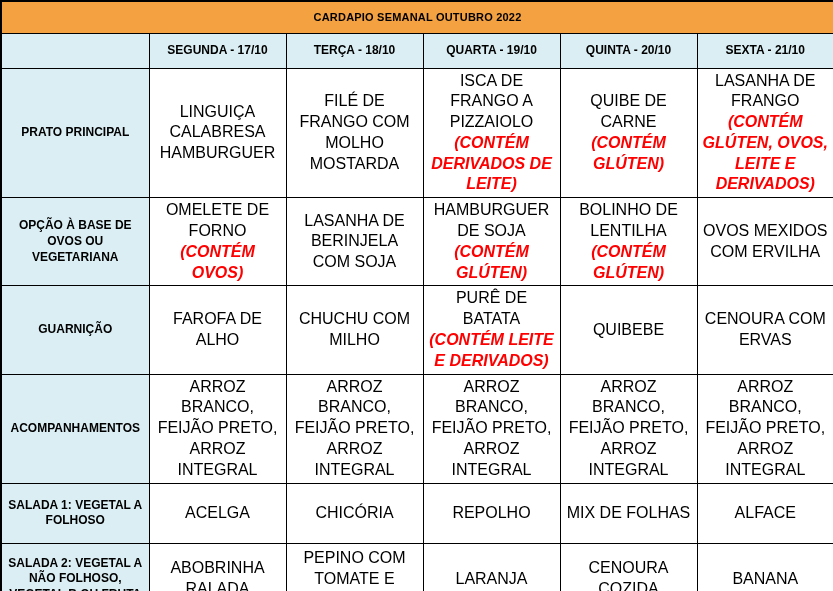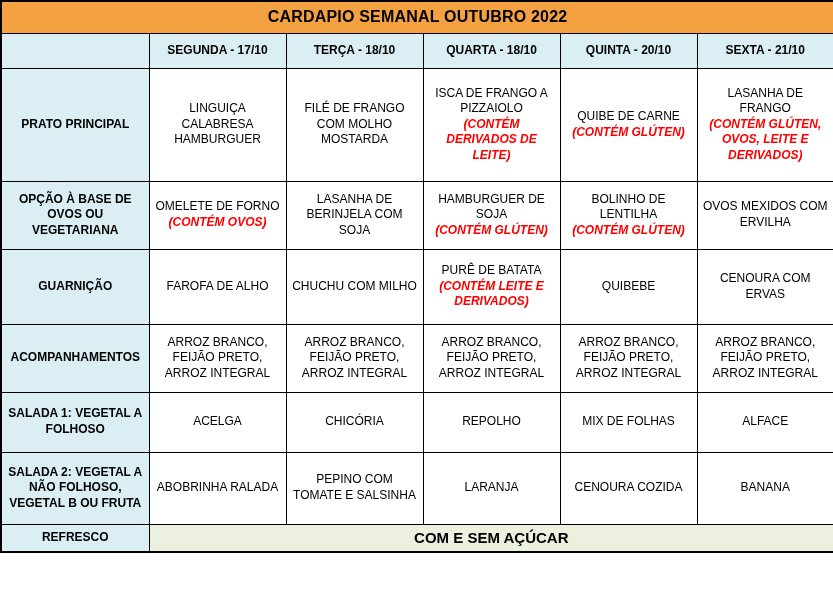--- a/index.html
+++ b/index.html
@@ -20,32 +20,32 @@
     text-align: center;
     vertical-align: middle;
     padding: 2px 5px;
     line-height: 1.3;
     word-wrap: break-word;
   }
   tr.title-row { height: 32px; }
   .title-cell {
     background: var(--title-bar, #F4A142);
     font-weight: bold;
-    font-size: 16px;
+    font-size: 11px;
     letter-spacing: 0.2px;
   }
   tr.day-header-row { height: 35px; }
   .corner-cell, .day-cell, .row-label {
     background: var(--header-blue, #DAEEF3);
   }
   .day-cell, .row-label {
     font-weight: bold;
     font-size: 12px;
   }
-  .menu-cell { font-size: 12px; font-weight: normal; }
+  .menu-cell { font-size: 16px; font-weight: normal; }
   .cell-note {
     color: var(--allergen-red, #FF0000);
     font-weight: bold;
     font-style: italic;
   }
   #menu-body tr:nth-child(1) { height: 113px; }
   #menu-body tr:nth-child(2) { height: 68px; }
   #menu-body tr:nth-child(3) { height: 75px; }
   #menu-body tr:nth-child(4) { height: 68px; }
   #menu-body tr:nth-child(5) { height: 60px; }
@@ -76,21 +76,21 @@
     <col style="width:137px">
   </colgroup>
   <thead>
     <tr class="title-row">
       <th colspan="6" class="title-cell">CARDAPIO SEMANAL OUTUBRO 2022</th>
     </tr>
     <tr class="day-header-row">
       <th class="corner-cell"></th>
       <th class="day-cell">SEGUNDA - 17/10</th>
       <th class="day-cell">TERÇA - 18/10</th>
-      <th class="day-cell">QUARTA - 18/10</th>
+      <th class="day-cell">QUARTA - 19/10</th>
       <th class="day-cell">QUINTA - 20/10</th>
       <th class="day-cell">SEXTA - 21/10</th>
     </tr>
   </thead>
   <tbody id="menu-body">
 
   <tr>
         <th class="row-label">PRATO PRINCIPAL</th>
         <td class="menu-cell">
           <div class="cell-text">LINGUIÇA CALABRESA HAMBURGUER</div>

